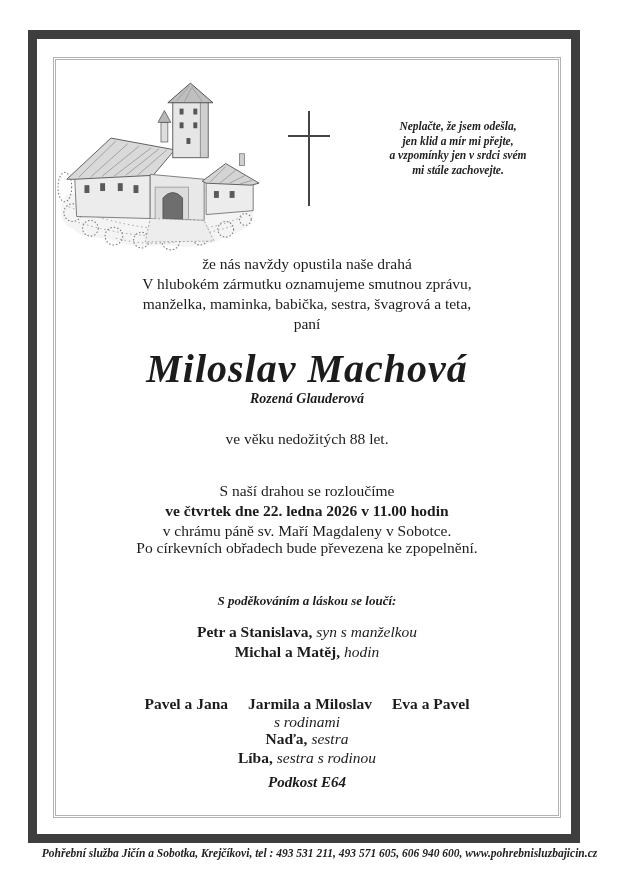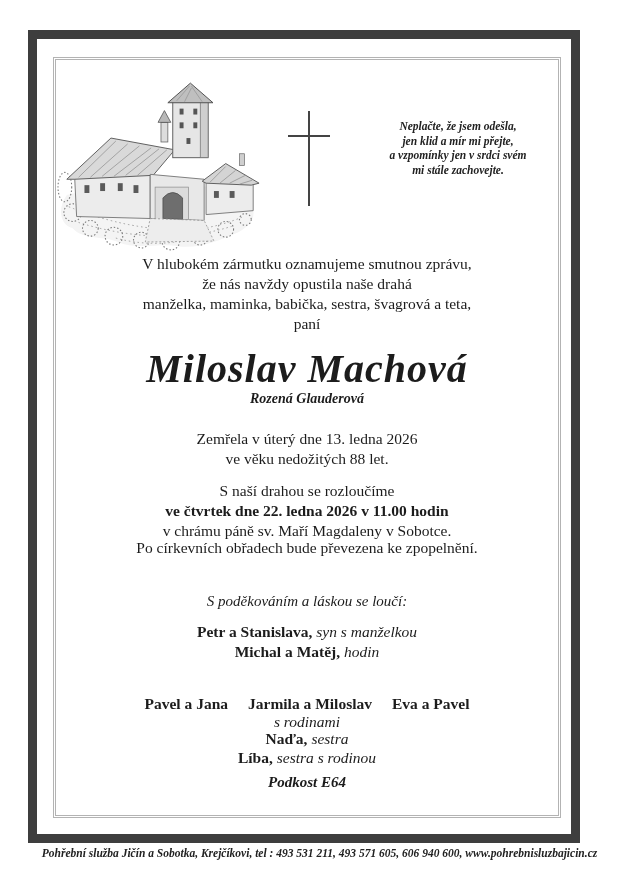--- a/index.html
+++ b/index.html
@@ -101,22 +101,22 @@
     font-size: 15.5px;
     line-height: 20px;
   }
   .ceremony .bold-line { font-weight: bold; }
   .cremation {
     top: 482px;
     font-size: 15.5px;
   }
   .farewell-heading {
     top: 536px;
-    font-size: 15px;
-    font-weight: normal;
+    font-size: 13px;
+    font-weight: bold;
     font-style: italic;
   }
   .mourners {
     top: 565px;
     font-size: 15.5px;
     line-height: 19.5px;
   }
   .m-name { font-weight: bold; }
   .m-rel  { font-style: italic; }
   .families-row {
@@ -247,31 +247,30 @@
   </svg>
 
   <div class="epitaph">
     <div>Neplačte, že jsem odešla,</div>
     <div>jen klid a mír mi přejte,</div>
     <div>a vzpomínky jen v srdci svém</div>
     <div>mi stále zachovejte.</div>
   </div>
 
   <div class="block announcement">
+    <div>že nás navždy opustila naše drahá</div>
     <div>V hlubokém zármutku oznamujeme smutnou zprávu,</div>
-    <div>že nás navždy opustila naše drahá</div>
     <div>manželka, maminka, babička, sestra, švagrová a teta,</div>
     <div>paní</div>
   </div>
 
   <div class="block deceased-name">Miloslav Machová</div>
   <div class="block maiden-name">Rozená Glauderová</div>
 
   <div class="block death-info">
-    <div>Zemřela v úterý dne 13. ledna 2026</div>
     <div>ve věku nedožitých 88 let.</div>
   </div>
 
   <div class="block ceremony">
     <div>S naší drahou se rozloučíme</div>
     <div class="bold-line">ve čtvrtek dne 22. ledna 2026 v 11.00 hodin</div>
     <div>v chrámu páně sv. Maří Magdaleny v Sobotce.</div>
   </div>
   <div class="block cremation">Po církevních obřadech bude převezena ke zpopelnění.</div>
 

